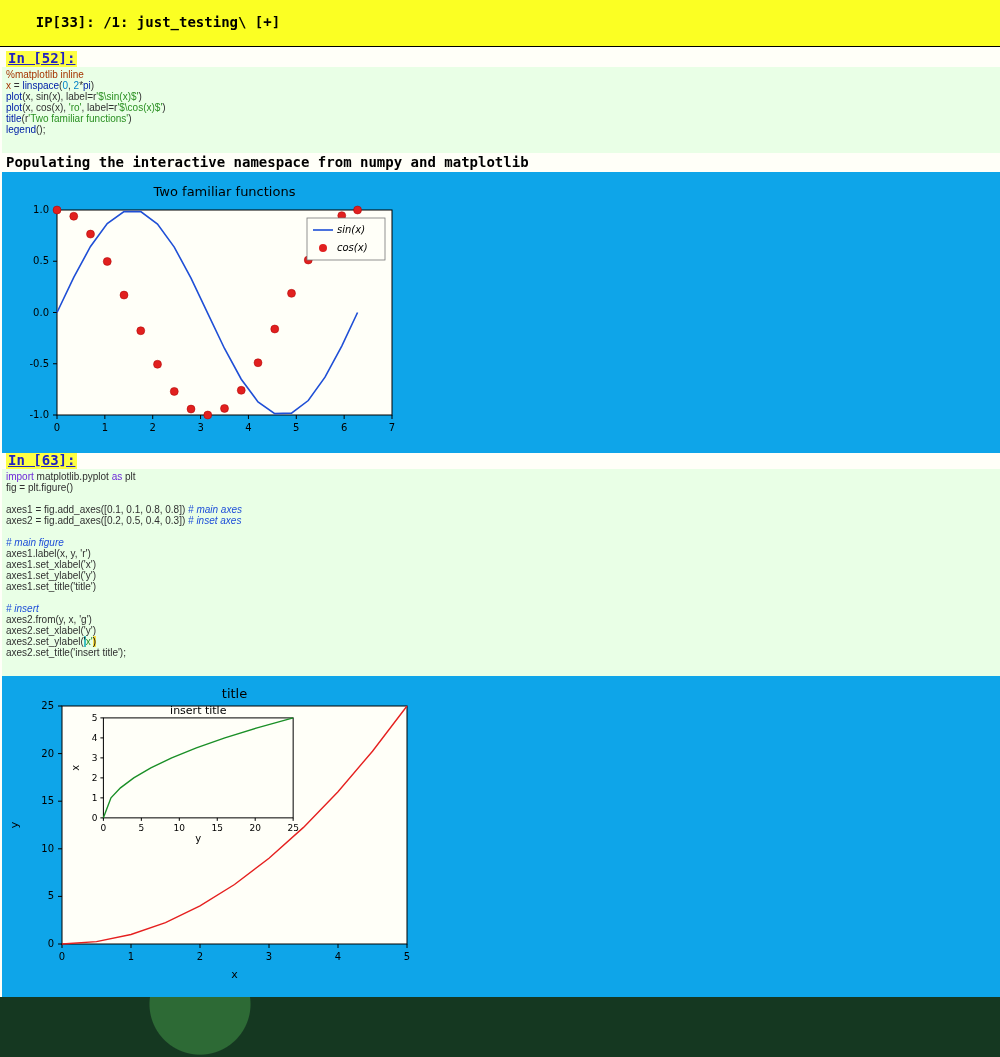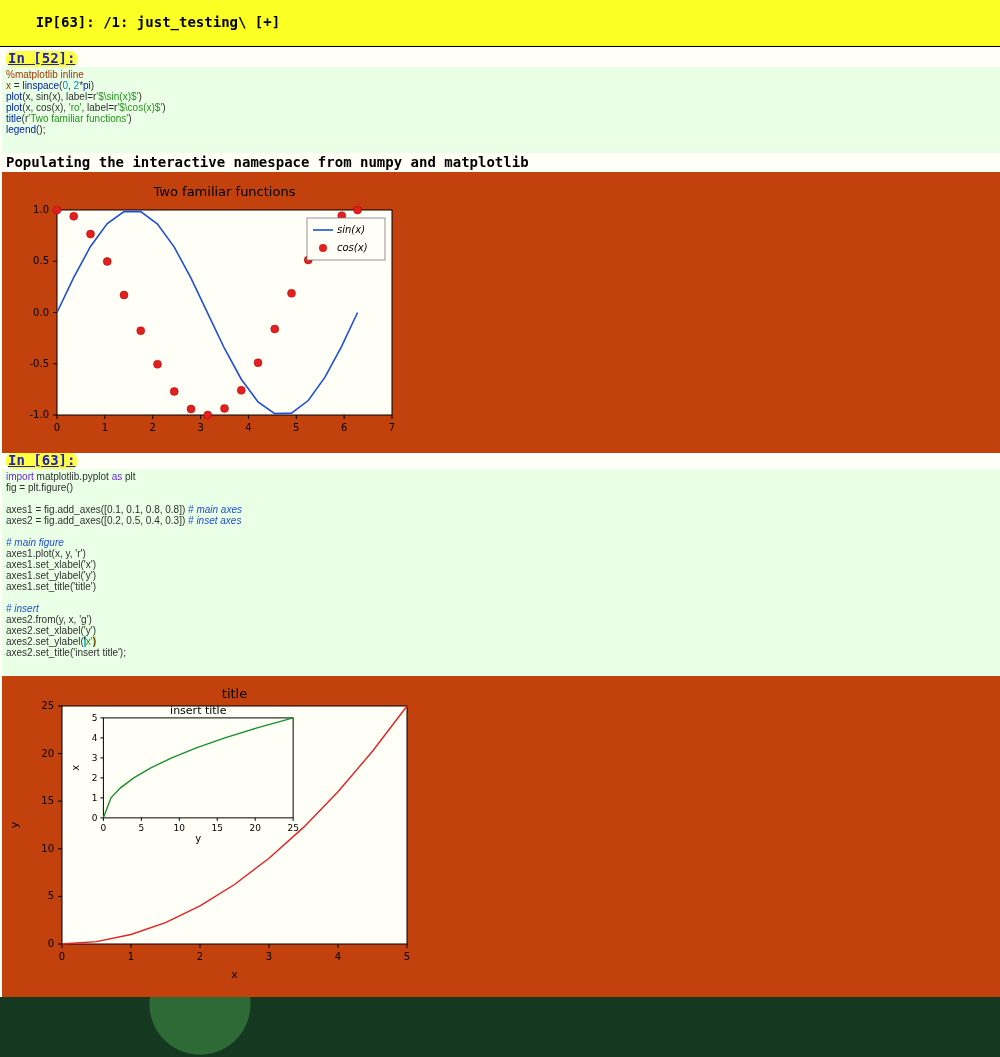--- a/index.html
+++ b/index.html
@@ -59,21 +59,20 @@
 
   
   .in-prompt {
     display: inline-block;
     background: #feff43;
     color: #2121c2;
     text-decoration: underline;
     font-weight: bold;
     margin: 0 0 0 4px;
     padding: 0 2px;
-    border-radius: 6px;
   }
 
   
   .code-cell {
     background: #e9ffe6;
     padding: 2px 4px 18px 4px;
     white-space: pre;
     font-family: Liberation Sans, sans-serif;
     font-size: 10px;
     color: #303030;
@@ -99,35 +98,35 @@
 
   .stdout-line {
     background: #fffff8;
     padding: 2px 4px;
     white-space: pre;
     font-weight: bold;
   }
 
   
   .chart-block {
-    background: #c2410c;
+    background: #0ea5e9;
     padding: 8px 0 10px 0;
   }
 
   svg text { font-family: "DejaVu Sans", sans-serif; }
 </style>
 </head>
 <body>
 
 <div class="bg"></div>
 
 <div class="frame">
 
   <div class="header-line">
-    <span>IP[63]: /1: just_testing\ [+]</span>
+    <span>IP[33]: /1: just_testing\ [+]</span>
   </div>
 
   <div class="notebook">
 
     <div>
       <span class="in-prompt">In [52]:</span>
     </div>
     <div class="code-cell"><span class="c-fn">%matplotlib inline</span>
 <span class="c-var">x</span><span> = </span><span class="c-blue">linspace</span><span>(</span><span class="c-num">0</span><span>, </span><span class="c-num">2</span><span>*</span><span class="c-blue">pi</span><span>)</span>
 <span class="c-blue">plot</span><span>(x, sin(x), label=r</span><span class="c-str">'$\sin(x)$'</span><span>)</span>
@@ -197,21 +196,21 @@
     <div>
       <span class="in-prompt">In [63]:</span>
     </div>
     <div class="code-cell"><span class="c-kw">import</span><span> matplotlib.pyplot </span><span class="c-kw">as</span><span> plt</span>
 <span>fig = plt.figure()</span>
 
 <span>axes1 = fig.add_axes([0.1, 0.1, 0.8, 0.8]) </span><span class="c-gray"># main axes</span>
 <span>axes2 = fig.add_axes([0.2, 0.5, 0.4, 0.3]) </span><span class="c-gray"># inset axes</span>
 
 <span class="c-gray"># main figure</span>
-<span>axes1.plot(x, y, 'r')</span>
+<span>axes1.label(x, y, 'r')</span>
 <span>axes1.set_xlabel('x')</span>
 <span>axes1.set_ylabel('y')</span>
 <span>axes1.set_title('title')</span>
 
 <span class="c-gray"># insert</span>
 <span>axes2.from(y, x, 'g')</span>
 <span>axes2.set_xlabel('y')</span>
 <span>axes2.set_ylabel(</span><span class="cursor-caret">'</span><span class="c-str">x</span><span class="c-str">'</span><span class="cursor-mark">)</span>
 <span>axes2.set_title('insert title');</span></div>
 

